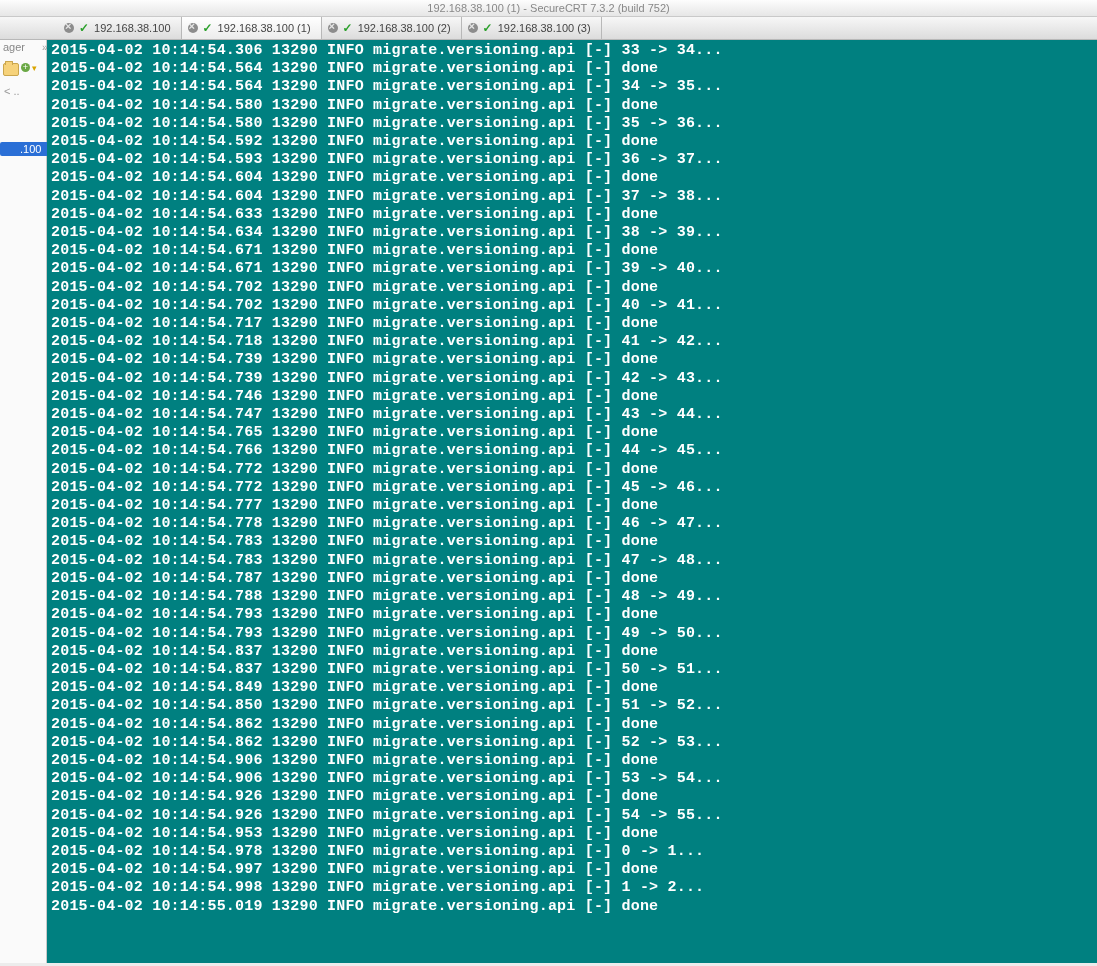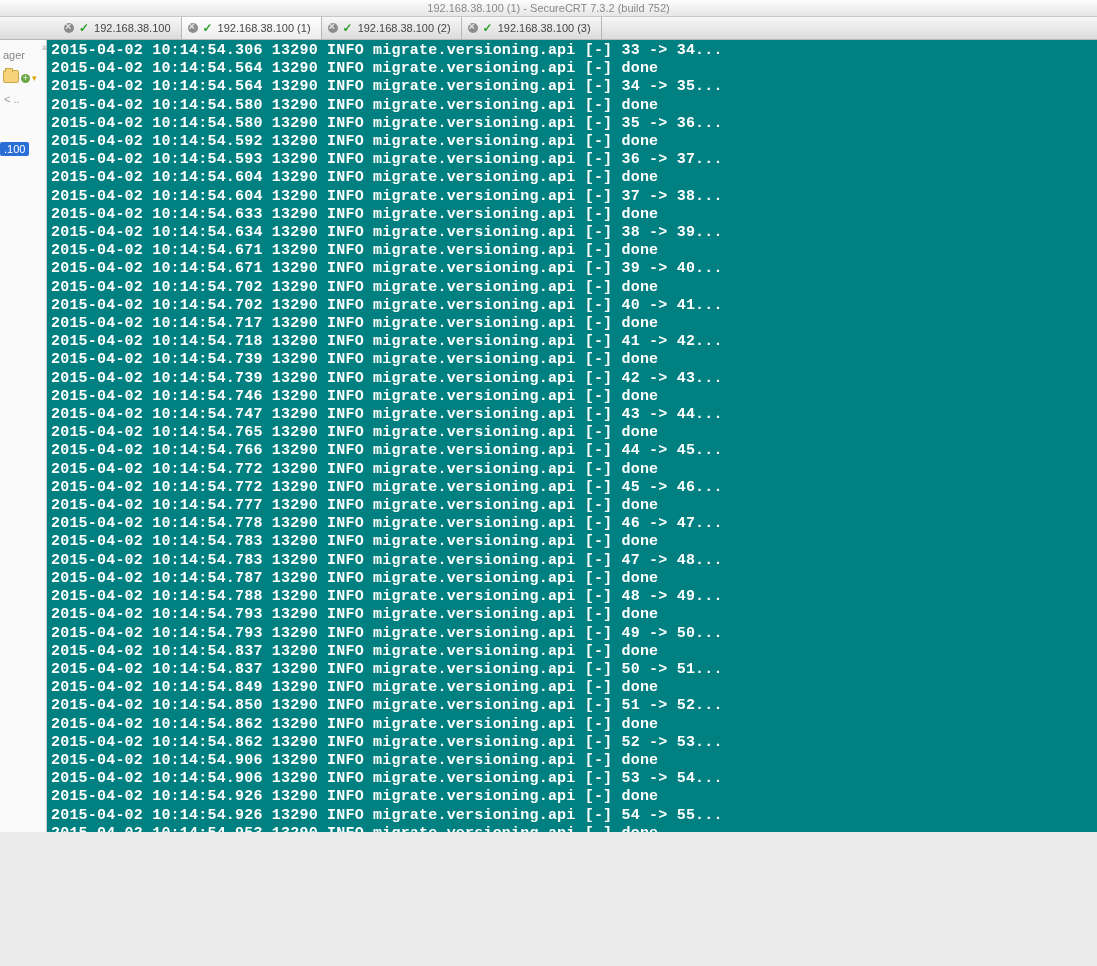--- a/index.html
+++ b/index.html
@@ -1,32 +1,32 @@
 <!DOCTYPE html>
 <html><head>
 <meta charset="utf-8">
 <style>
   html,body{margin:0;padding:0;height:100%;font-family:"Lucida Grande","Segoe UI",sans-serif;font-size:12px;background:#ececec;overflow:hidden;}
-  .window{display:flex;flex-direction:column;height:832px;width:1097px;box-sizing:border-box;}
+  .window{display:flex;flex-direction:column;height:963px;width:1097px;box-sizing:border-box;}
   .titlebar{height:16px;line-height:16px;text-align:center;color:#888;font-size:11px;background:linear-gradient(#fdfdfd,#e6e6e6);border-bottom:1px solid #c9c9c9;}
   .tabbar{display:flex;align-items:stretch;height:22px;background:linear-gradient(#f7f7f7,#dcdcdc);border-bottom:1px solid #b8b8b8;padding-left:58px;}
   .tab{display:flex;align-items:center;gap:5px;padding:0 10px 0 6px;border-right:1px solid #b8b8b8;color:#444;font-size:11px;cursor:default;}
   .tab.active{background:linear-gradient(#ffffff,#ececec);}
   .close-dot{width:10px;height:10px;border-radius:50%;background:#8c8c8c;display:inline-block;position:relative;}
   .close-dot::before{content:"×";position:absolute;left:1px;top:-3px;color:#e6e6e6;font-size:11px;font-weight:bold;}
   .check{color:#2aa02a;font-weight:bold;font-size:12px;}
   .body{display:flex;flex:1;min-height:0;}
   .sidebar{width:46px;background:#fafafa;border-right:1px solid #c9c9c9;display:flex;flex-direction:column;align-items:flex-start;}
-  .sidetool{display:flex;align-items:flex-end;gap:2px;height:20px;padding:1px 3px;color:#888;font-size:11px;}
+  .sidetool{display:flex;align-items:flex-start;gap:2px;height:20px;padding:1px 3px;color:#888;font-size:11px;}
   .folder-ic{width:14px;height:11px;background:#f6d27a;border:1px solid #caa64d;border-radius:2px;position:relative;}
   .folder-ic::before{content:"";position:absolute;top:-3px;left:1px;width:6px;height:3px;background:#f6d27a;border:1px solid #caa64d;border-bottom:none;border-radius:1px 1px 0 0;}
   .plus{width:9px;height:9px;background:#6aa845;border-radius:50%;color:#fff;font-size:9px;line-height:8px;text-align:center;}
   .chev{font-size:9px;color:#d9a400;}
   .sidebar .row2{color:#999;padding-left:4px;}
-  .ip-chip{margin:36px 0 4px 0;background:#2a6fd6;color:#fff;font-size:11px;padding:1px 4px;border-radius:2px;}
+  .ip-chip{margin:36px 0 4px 0;background:#2a6fd6;color:#fff;font-size:11px;padding:1px 20px;border-radius:2px;}
   .termwrap{flex:1;display:flex;flex-direction:column;min-width:0;}
   .terminal{flex:1;background:#008080;color:#ffffff;font-family:"Menlo","Consolas","Courier New",monospace;font-size:15px;font-weight:bold;line-height:18.2px;white-space:pre;padding:2px 4px 12px 4px;overflow:hidden;letter-spacing:0.2px;}
   .dbl-arrow{position:absolute;left:42px;top:42px;color:#9a9a9a;font-size:10px;}
 </style>
 </head>
 <body>
 
 <div class="window">
 
   <div class="titlebar">192.168.38.100 (1) - SecureCRT 7.3.2 (build 752)</div>

